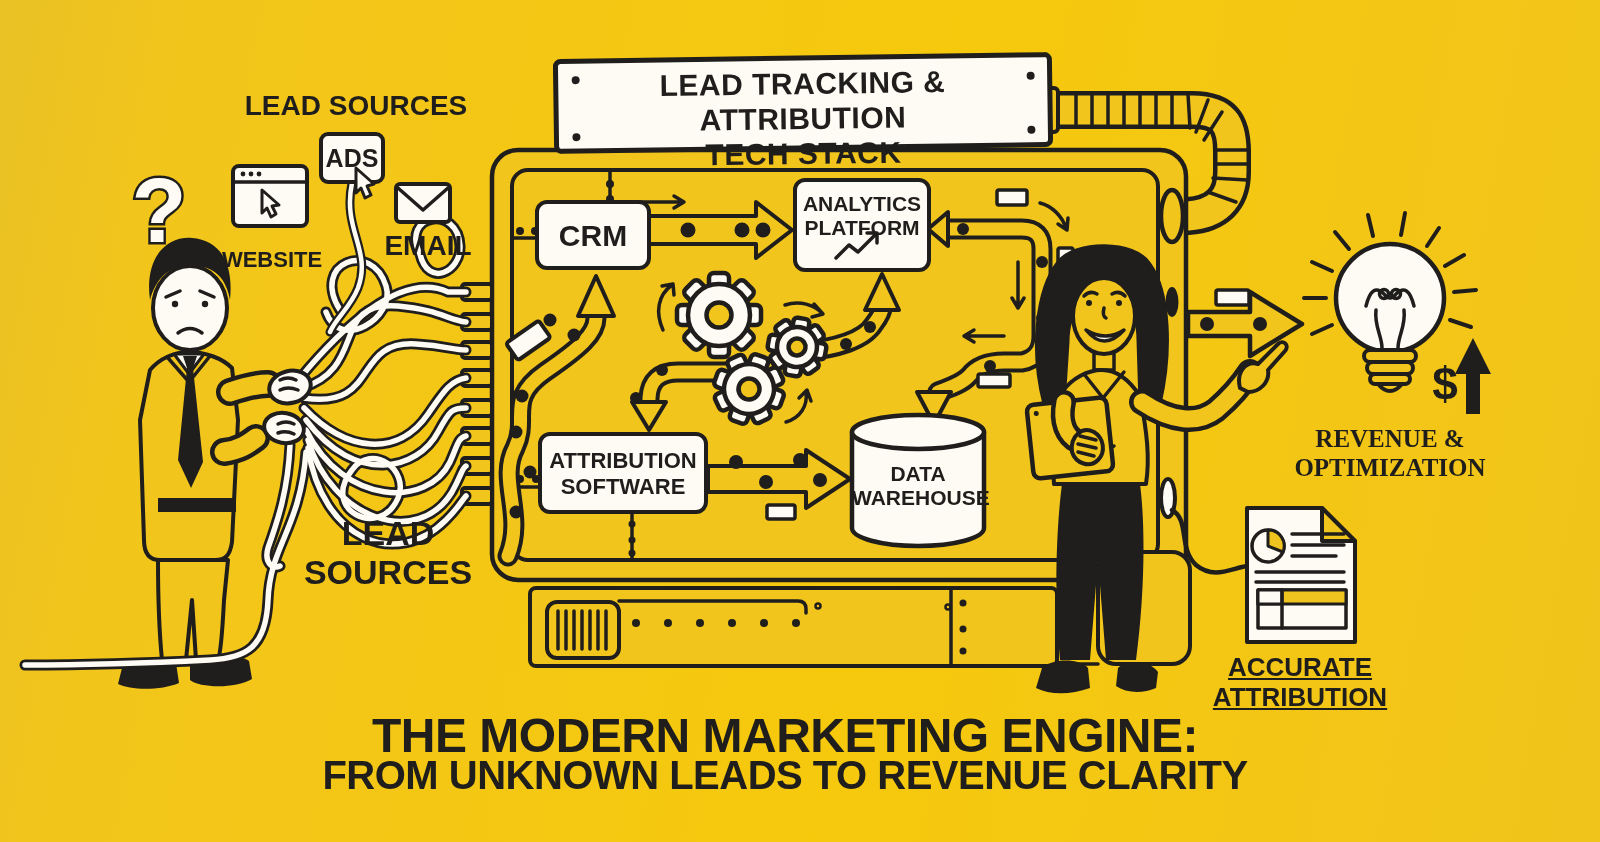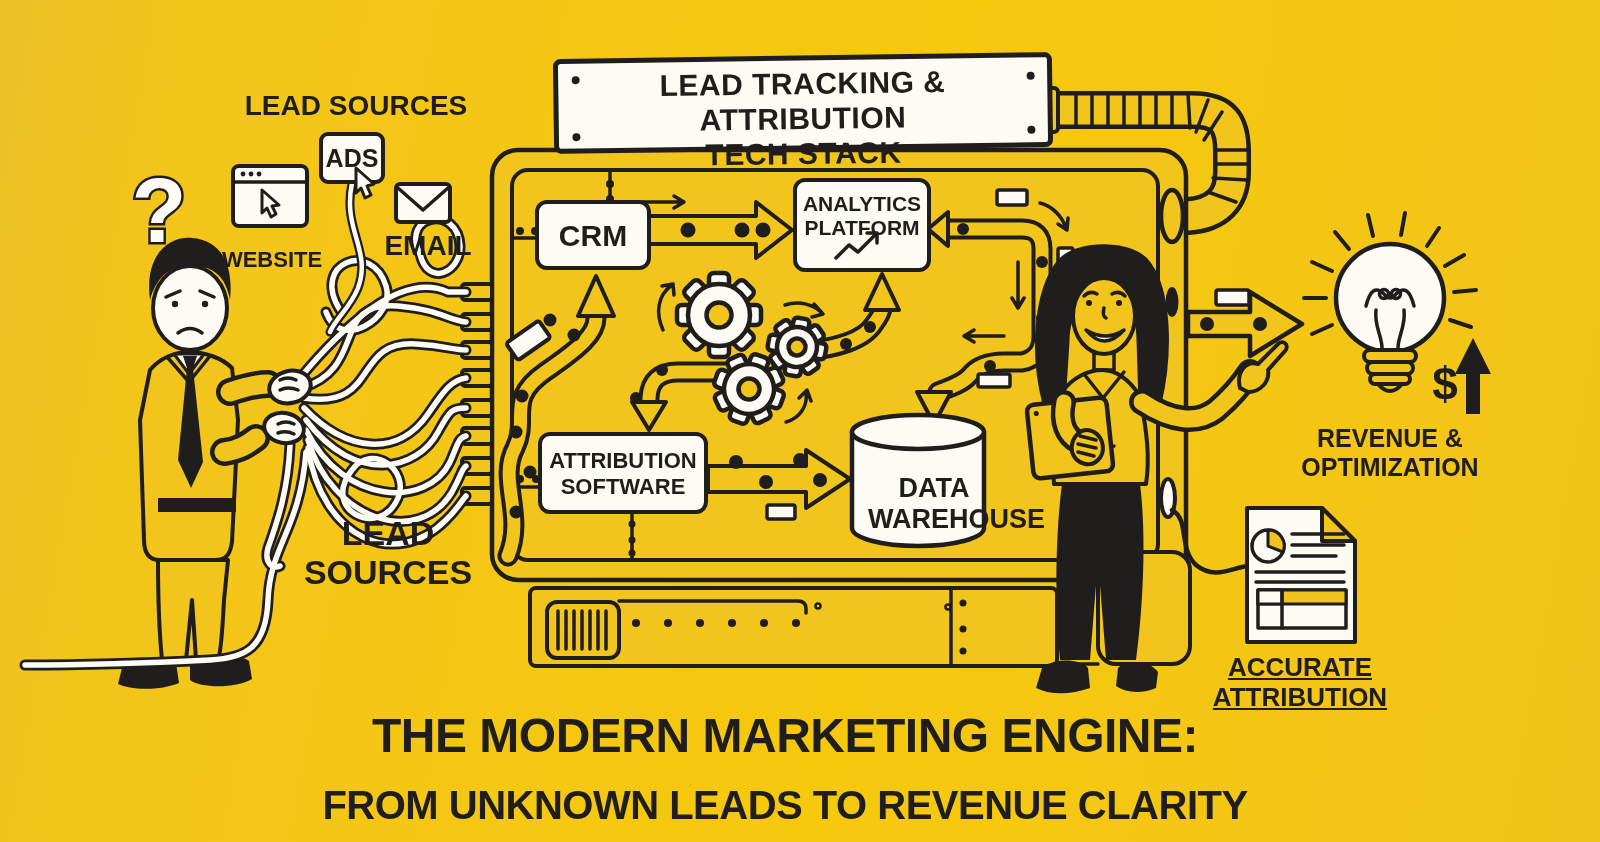--- a/index.html
+++ b/index.html
@@ -396,24 +396,24 @@
   <div class="lbl" style="left:312px;top:144px;width:80px;font-size:25px;">ADS</div>
   <div class="lbl" style="left:348px;top:230px;width:160px;font-size:28px;">EMAIL</div>
   <div class="lbl" style="left:288px;top:514px;width:200px;font-size:34px;">LEAD
 SOURCES</div>
 
   <div class="lbl" style="left:537px;top:219px;width:112px;font-size:30px;">CRM</div>
   <div class="lbl" style="left:795px;top:192px;width:134px;font-size:21px;">ANALYTICS
 PLATFORM</div>
   <div class="lbl" style="left:540px;top:448px;width:166px;font-size:22px;">ATTRIBUTION
 SOFTWARE</div>
-  <div class="lbl" style="left:852px;top:473px;width:132px;font-size:27px;margin-left:16px;">DATA
+  <div class="lbl" style="left:852px;top:462px;width:132px;font-size:21px;">DATA
 WAREHOUSE</div>
 
-  <div class="lbl" style="left:1286px;top:424px;width:208px;font-size:25px;">REVENUE &amp;
+  <div class="lbl" style="left:1286px;top:424px;width:208px;font-size:25px;font-family:Liberation Serif, serif;">REVENUE &amp;
 OPTIMIZATION</div>
   <div class="lbl" style="left:1420px;top:358px;width:50px;font-size:46px;">$</div>
   <div class="lbl" style="left:1200px;top:652px;width:200px;font-size:26px;text-decoration:underline;">ACCURATE
 ATTRIBUTION</div>
 
   <div class="lbl" style="left:300px;top:708px;width:970px;font-size:48px;letter-spacing:-0.5px;">THE MODERN MARKETING ENGINE:</div>
-  <div class="lbl" style="left:300px;top:752px;width:970px;font-size:40px;letter-spacing:-0.5px;margin-top:30px;">FROM UNKNOWN LEADS TO REVENUE CLARITY</div>
+  <div class="lbl" style="left:300px;top:752px;width:970px;font-size:40px;letter-spacing:-0.5px;">FROM UNKNOWN LEADS TO REVENUE CLARITY</div>
 </div>
 
 </body></html>

